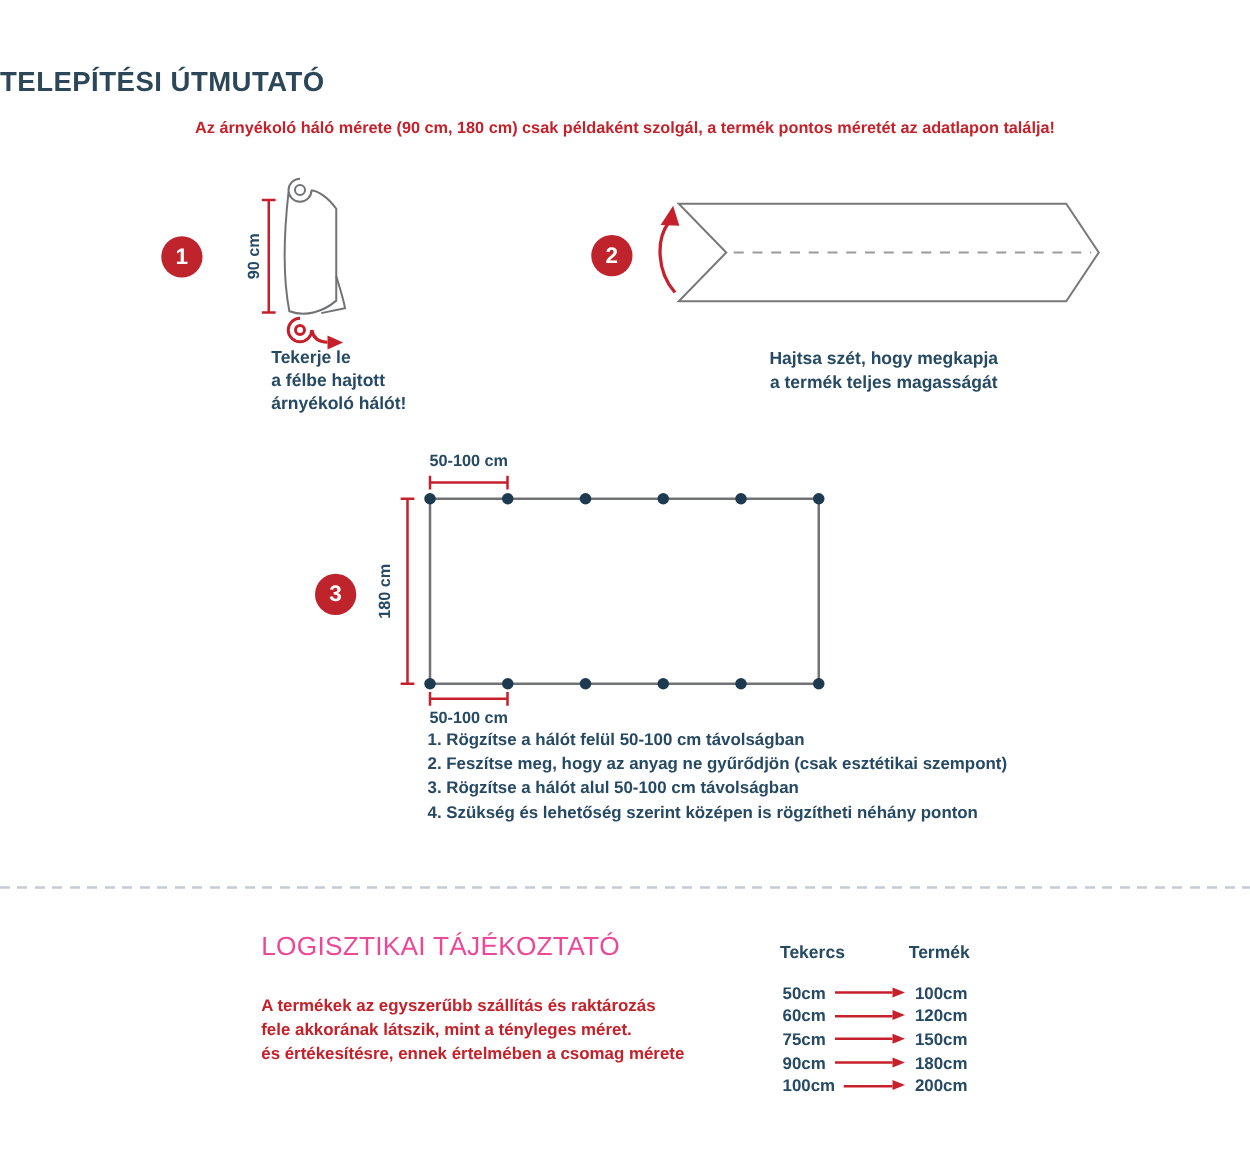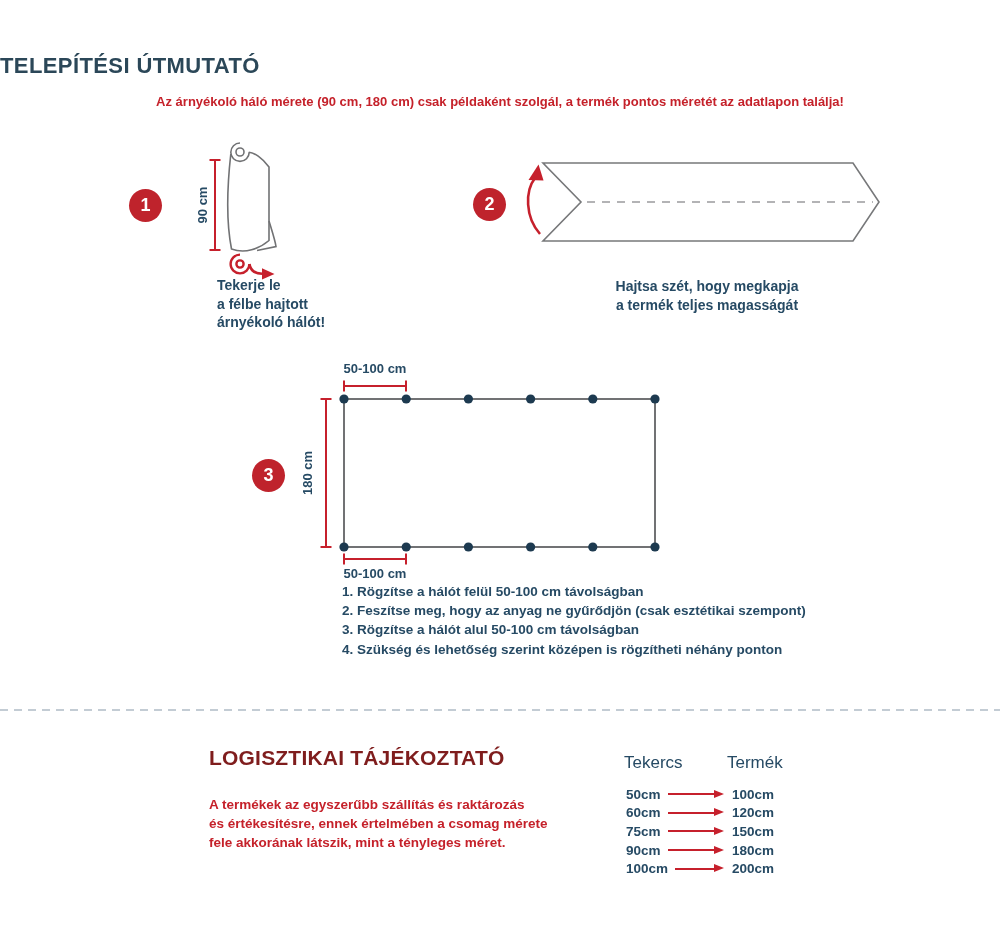--- a/index.html
+++ b/index.html
@@ -50,29 +50,29 @@
     left: 342px; top: 582px; font-size: 13.5px; font-weight: bold;
     color: #264a64; line-height: 19.2px; white-space: nowrap;
   }
 
   .divider {
     left: 0; top: 709px; width: 1000px; height: 2px;
     background: repeating-linear-gradient(90deg, #c3ccd4 0 8px, transparent 8px 14px);
   }
 
   .log-title {
-    left: 209px; top: 746px; font-size: 21px; font-weight: bold;
-    color: #7f1d1d; letter-spacing: 0.2px;
+    left: 209px; top: 746px; font-size: 21px; font-weight: normal;
+    color: #ec4899; letter-spacing: 0.2px;
   }
   .log-note {
     left: 209px; top: 795px; font-size: 13.5px; font-weight: bold;
     color: #c5212a; line-height: 19px; white-space: nowrap;
   }
 
-  .tbl-header { font-size: 17px; font-weight: normal; color: #264a64; text-align: center; }
+  .tbl-header { font-size: 14px; font-weight: bold; color: #264a64; text-align: center; }
   .th-roll { left: 624px; top: 753px; }
   .th-product { left: 727px; top: 753px; }
 
   .lt-rows { left: 626px; top: 785px; width: 160px; }
   .lt-row { display: flex; align-items: center; height: 18.6px; width: 148px; text-align: right; }
   .lt-roll {
     font-size: 13.5px; font-weight: bold; color: #264a64;
     white-space: nowrap; margin-right: 7px;
   }
   .lt-arrow { flex: 1; height: 2px; background: #c6202c; position: relative; margin-right: 14px; }
@@ -192,22 +192,22 @@
   <div>3. Rögzítse a hálót alul 50-100 cm távolságban</div>
   <div>4. Szükség és lehetőség szerint középen is rögzítheti néhány ponton</div>
 </div>
 
 <div class="abs divider"></div>
 
 <div class="abs log-title">LOGISZTIKAI TÁJÉKOZTATÓ</div>
 
 <div class="abs log-note">
   <div>A termékek az egyszerűbb szállítás és raktározás</div>
+  <div>fele akkorának látszik, mint a tényleges méret.</div>
   <div>és értékesítésre, ennek értelmében a csomag mérete</div>
-  <div>fele akkorának látszik, mint a tényleges méret.</div>
 </div>
 
 <div class="abs tbl-header th-roll">Tekercs</div>
 <div class="abs tbl-header th-product">Termék</div>
 
 <div class="abs lt-rows">
   <div class="lt-row">
     <span class="lt-roll">50cm</span>
     <span class="lt-arrow"></span>
     <span class="lt-product">100cm</span>

